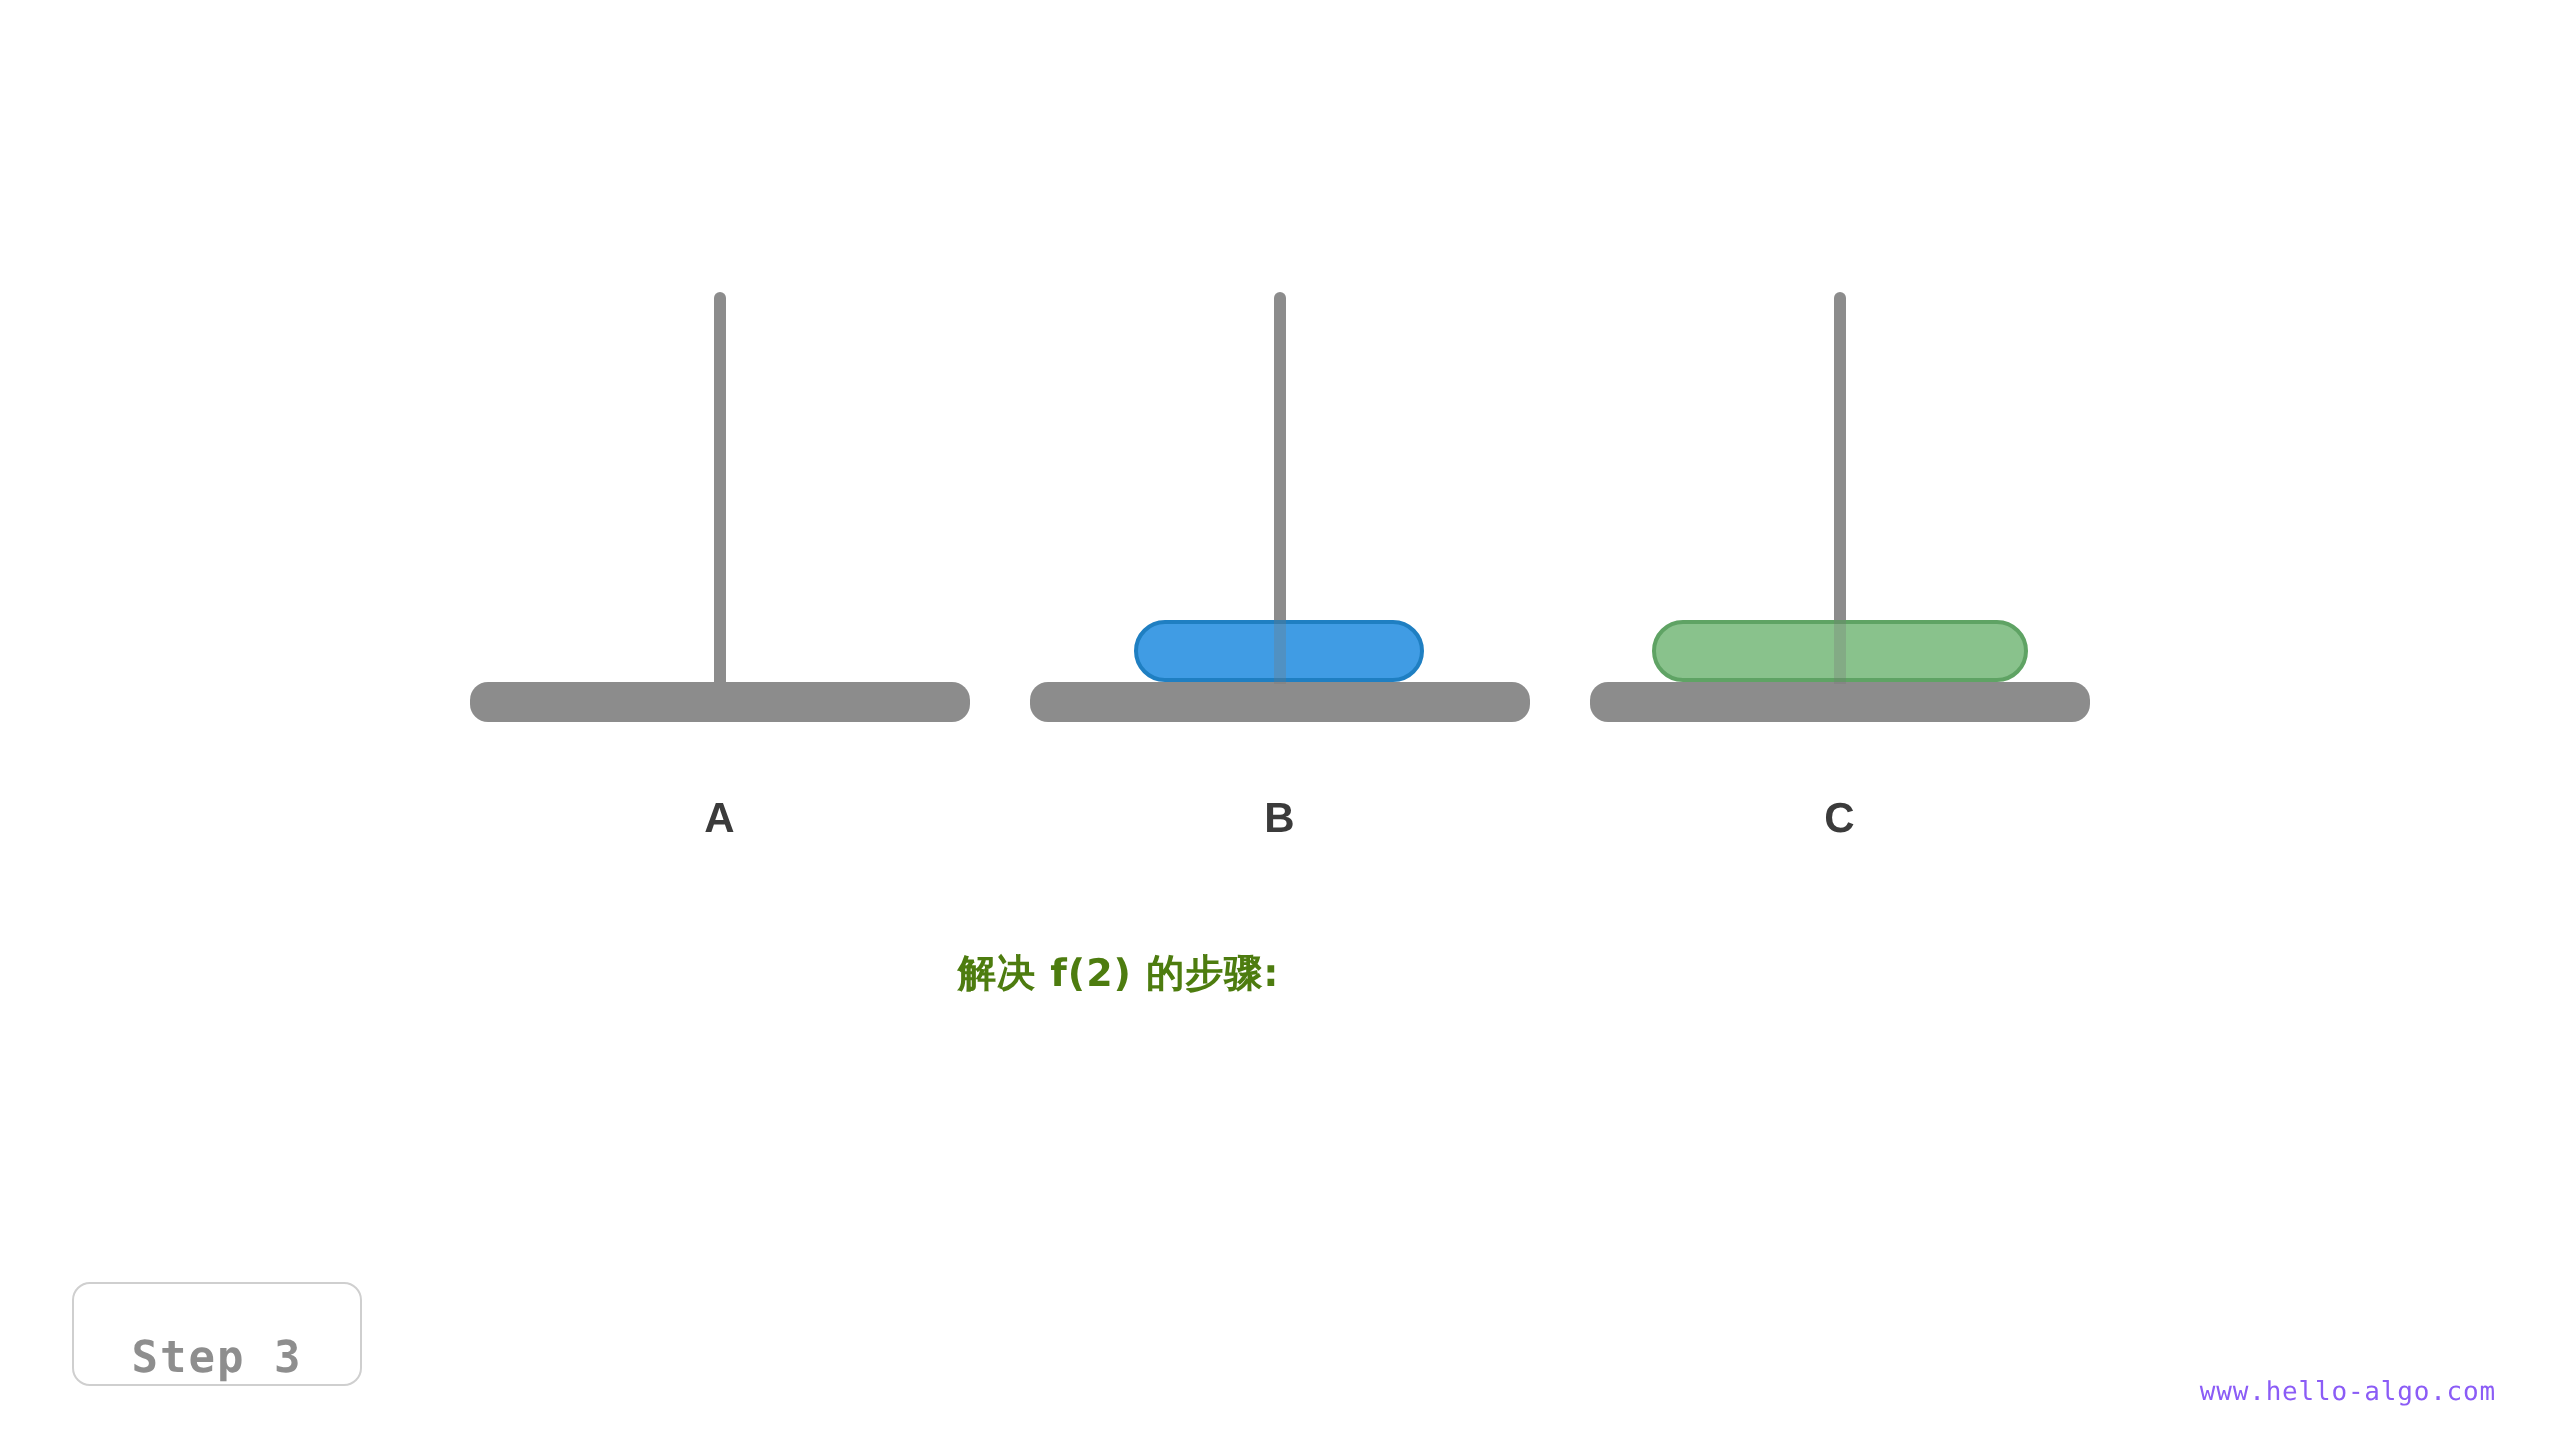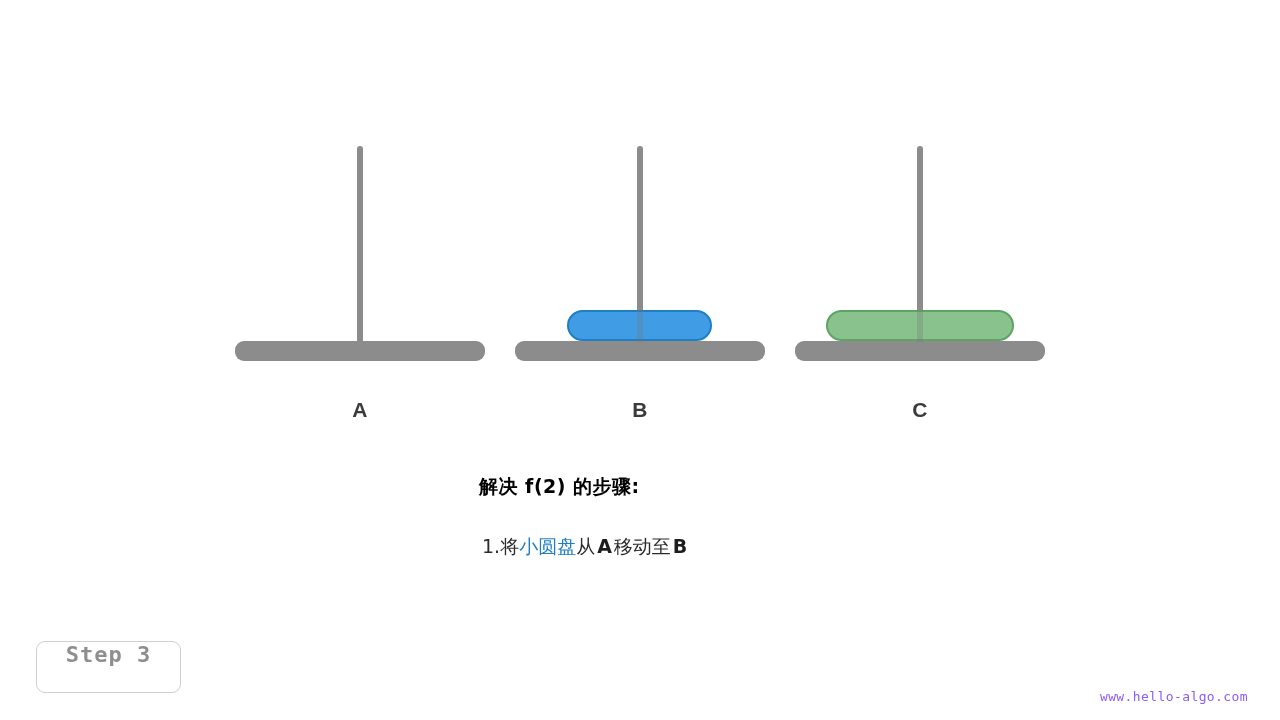--- a/index.html
+++ b/index.html
@@ -101,21 +101,21 @@
     left: 0;
     top: 474px;
     width: 1280px;
   }
   .caption-title {
     position: absolute;
     left: 479px;
     top: 0px;
     font-size: 19px;
     font-weight: bold;
-    color: #000000;
+    color: #4d7c0f;
     font-family: "DejaVu Sans", "Liberation Sans", sans-serif;
     letter-spacing: 0.5px;
     white-space: nowrap;
   }
   .steps {
     position: absolute;
     left: 472px;
     top: 55px;
     width: 420px;
   }
@@ -150,21 +150,21 @@
     position: absolute;
     left: 36px;
     top: 641px;
     width: 145px;
     height: 52px;
     box-sizing: border-box;
     border: 1px solid #cfcfcf;
     border-radius: 9px;
     background: #ffffff;
     display: flex;
-    align-items: flex-start;
+    align-items: flex-end;
     justify-content: center;
   }
   #step-badge .badge-text {
     font-family: "DejaVu Sans Mono", "Liberation Mono", monospace;
     font-size: 22px;
     font-weight: bold;
     color: #8e8e8e;
     letter-spacing: 1px;
   }
 
@@ -205,21 +205,20 @@
     <div class="disk-overlay-pillar"></div>
     <div class="tower-label">C</div>
   </div>
 </div>
 
 <div id="caption">
   <div class="caption-title">解决 f(2) 的步骤:</div>
 
   <div class="steps">
 
-    <div class="step-row"><span class="idx">1.</span><span>将</span><span class="disk-name blue">小圆盘</span><span>从</span><span class="peg">A</span><span>移动至</span><span class="peg">B</span></div>
 
 
   </div>
 </div>
 
 <div id="step-badge">
   <span class="badge-text">Step 3</span>
 </div>
 
 <div id="watermark">www.hello-algo.com</div>

